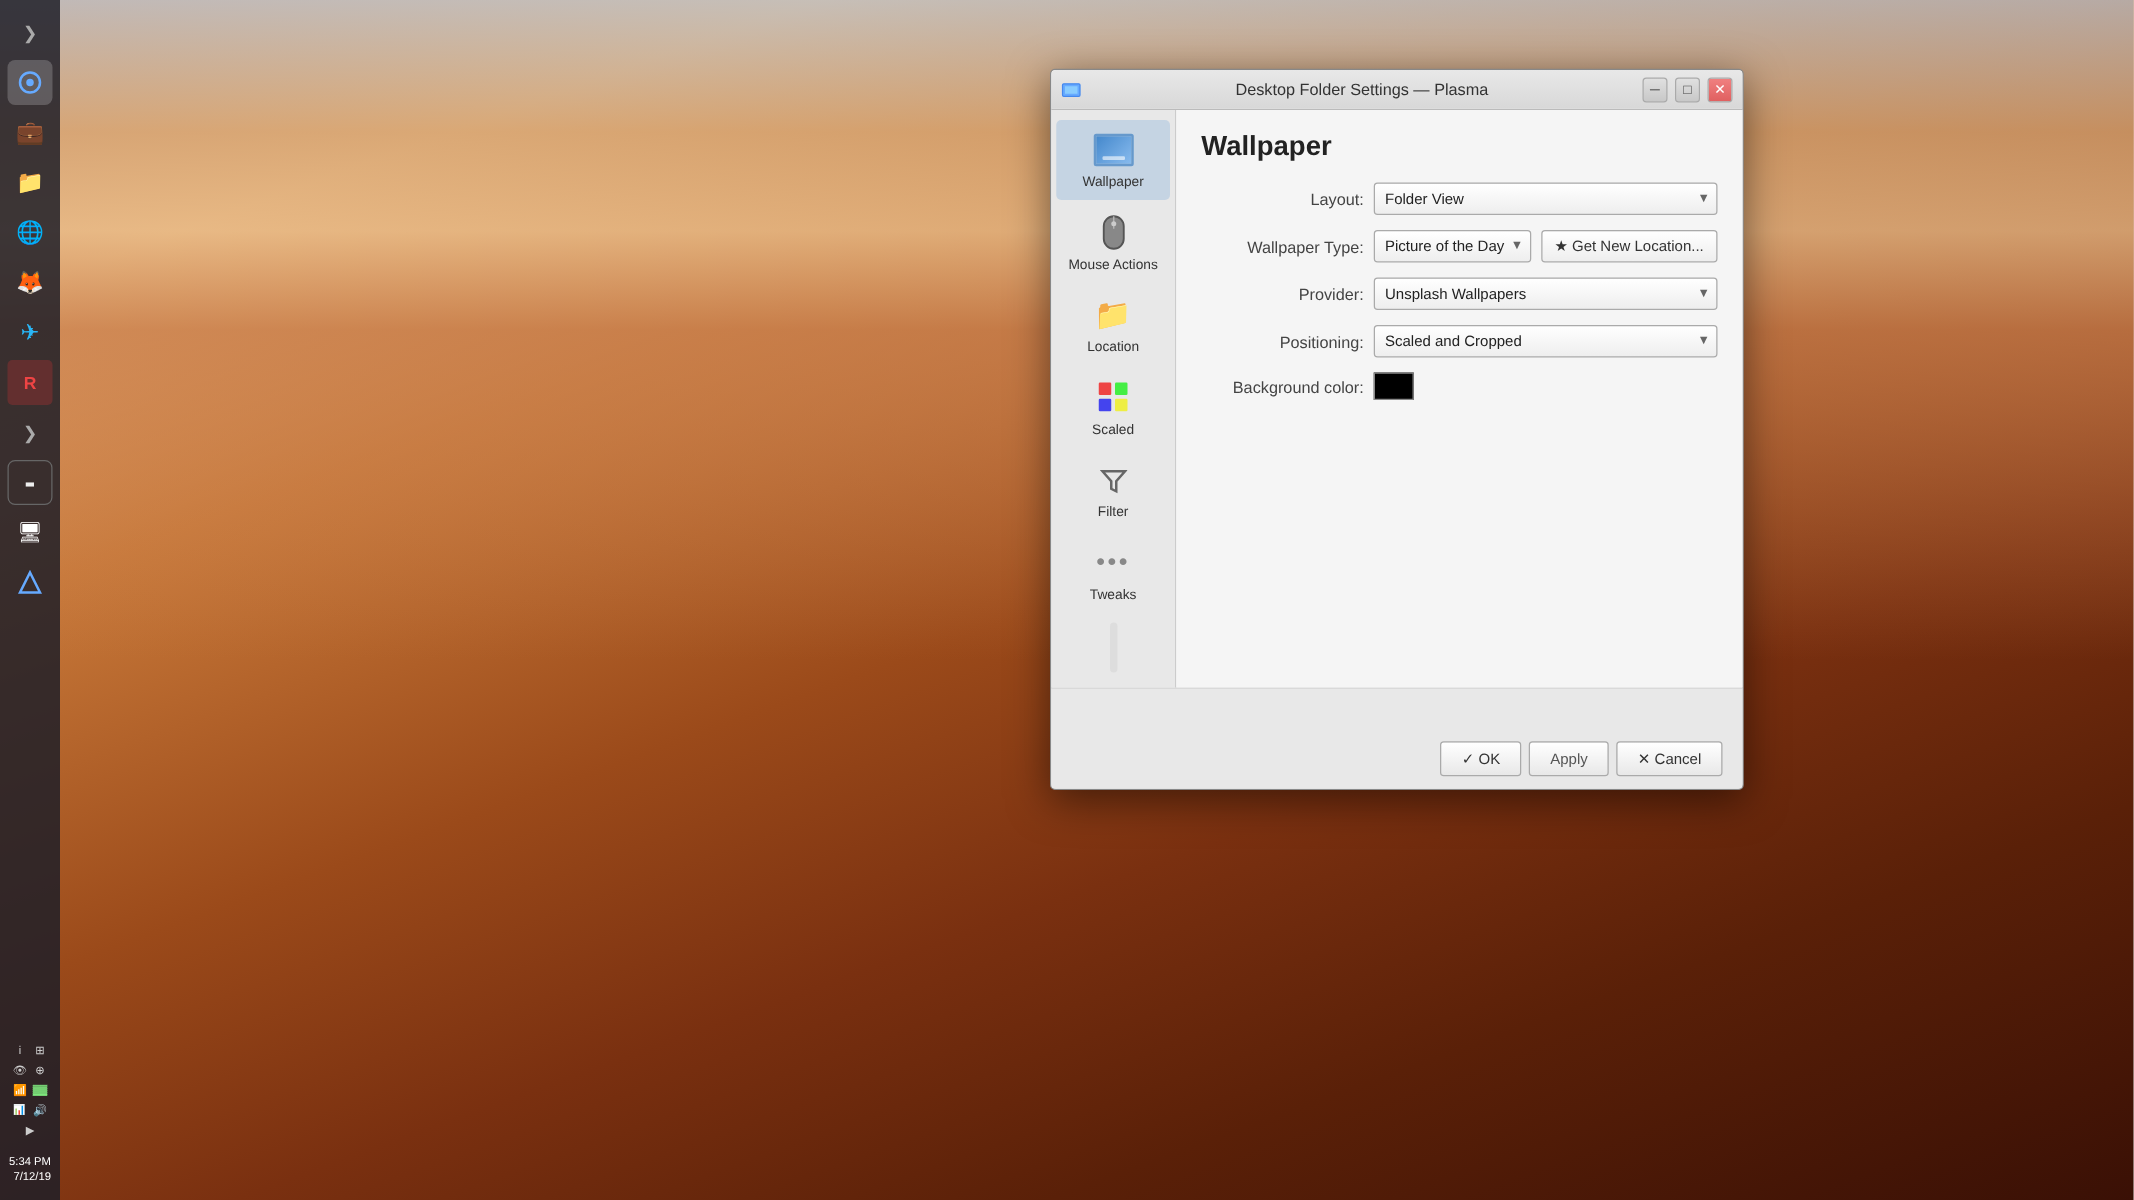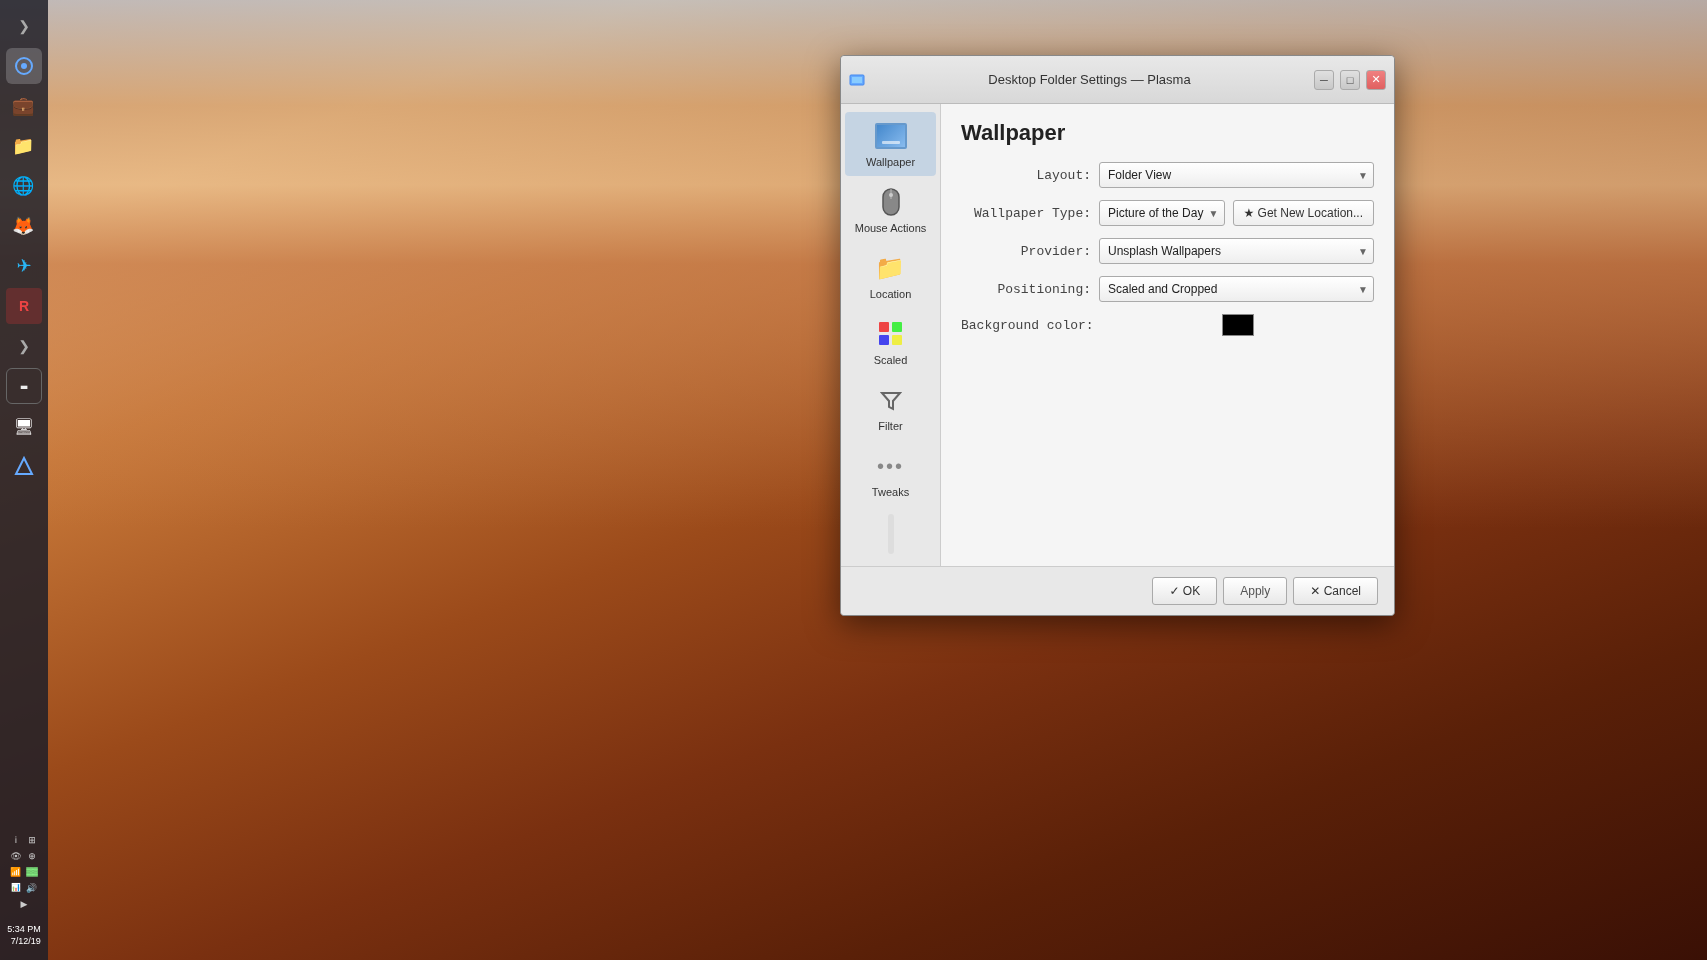--- a/index.html
+++ b/index.html
@@ -106,21 +106,21 @@
       flex-direction: column;
     }
 
     .dialog-titlebar {
       display: flex;
       align-items: center;
       background: linear-gradient(180deg, #e8e8e8 0%, #d8d8d8 100%);
       border-bottom: 1px solid #bbb;
       border-radius: 4px 4px 0 0;
       padding: 0 8px;
-      height: 48px;
+      height: 32px;
       gap: 6px;
     }
 
     .dialog-icon {
       width: 16px;
       height: 16px;
       display: flex;
       align-items: center;
       justify-content: center;
     }
@@ -218,29 +218,27 @@
       align-items: center;
       margin-bottom: 12px;
       gap: 8px;
     }
 
     .form-label {
       font-size: 13px;
       color: #444;
       text-align: right;
       min-width: 130px;
-      font-family: Liberation Mono, monospace;
     }
 
     .form-control {
       flex: 1;
       display: flex;
       align-items: center;
       gap: 8px;
-      justify-content: center;
     }
 
     .select-box-wrapper {
       position: relative;
       flex: 1;
     }
     .select-box-wrapper select {
       width: 100%;
       height: 26px;
       border: 1px solid #aaa;
@@ -302,20 +300,21 @@
       padding: 0 16px;
       border: 1px solid #aaa;
       border-radius: 3px;
       background: linear-gradient(180deg, #fff, #e8e8e8);
       font-size: 12px;
       color: #333;
       cursor: pointer;
       display: flex;
       align-items: center;
       gap: 4px;
+      margin-top: 32px;
     }
     .footer-btn.apply { color: #555; text-align: right; }
     .footer-btn.ok { }
     .footer-btn.cancel { }
 
     
     .wallpaper-preview-icon {
       width: 36px;
       height: 26px;
       background: linear-gradient(135deg, #4488cc, #88bbee);

